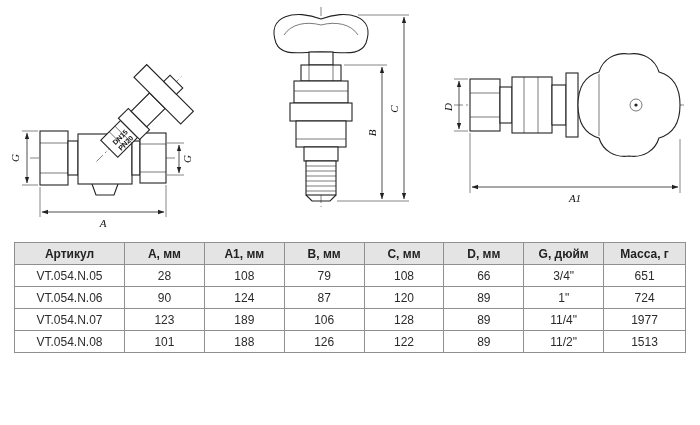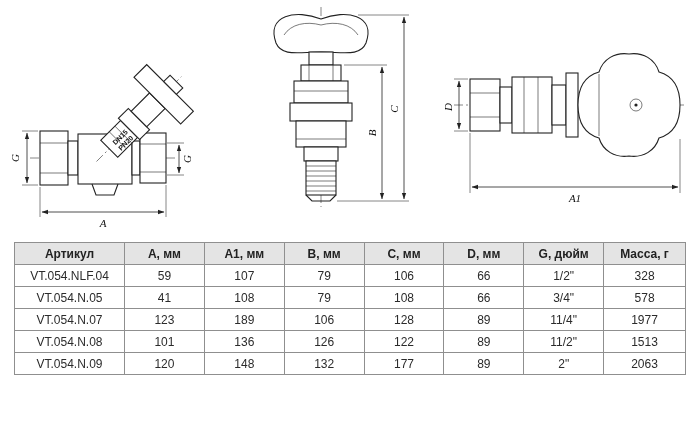--- a/index.html
+++ b/index.html
@@ -218,64 +218,54 @@
         <th>A1, мм</th>
         <th>B, мм</th>
         <th>C, мм</th>
         <th>D, мм</th>
         <th>G, дюйм</th>
         <th>Масса, г</th>
       </tr>
     </thead>
     <tbody>
         <tr>
-          <td>VT.054.NLF.04</td>
-          <td>59</td>
-          <td>107</td>
-          <td>79</td>
-          <td>106</td>
-          <td>66</td>
-          <td>1/2"</td>
-          <td>328</td>
-        </tr>
-        <tr>
           <td>VT.054.N.05</td>
-          <td>41</td>
+          <td>28</td>
           <td>108</td>
           <td>79</td>
           <td>108</td>
           <td>66</td>
           <td>3/4"</td>
-          <td>578</td>
+          <td>651</td>
+        </tr>
+        <tr>
+          <td>VT.054.N.06</td>
+          <td>90</td>
+          <td>124</td>
+          <td>87</td>
+          <td>120</td>
+          <td>89</td>
+          <td>1"</td>
+          <td>724</td>
         </tr>
         <tr>
           <td>VT.054.N.07</td>
           <td>123</td>
           <td>189</td>
           <td>106</td>
           <td>128</td>
           <td>89</td>
           <td>11/4"</td>
           <td>1977</td>
         </tr>
         <tr>
           <td>VT.054.N.08</td>
           <td>101</td>
-          <td>136</td>
+          <td>188</td>
           <td>126</td>
           <td>122</td>
           <td>89</td>
           <td>11/2"</td>
           <td>1513</td>
         </tr>
-        <tr>
-          <td>VT.054.N.09</td>
-          <td>120</td>
-          <td>148</td>
-          <td>132</td>
-          <td>177</td>
-          <td>89</td>
-          <td>2"</td>
-          <td>2063</td>
-        </tr>
       </tbody>
   </table>
 </div>
 
 </body></html>

